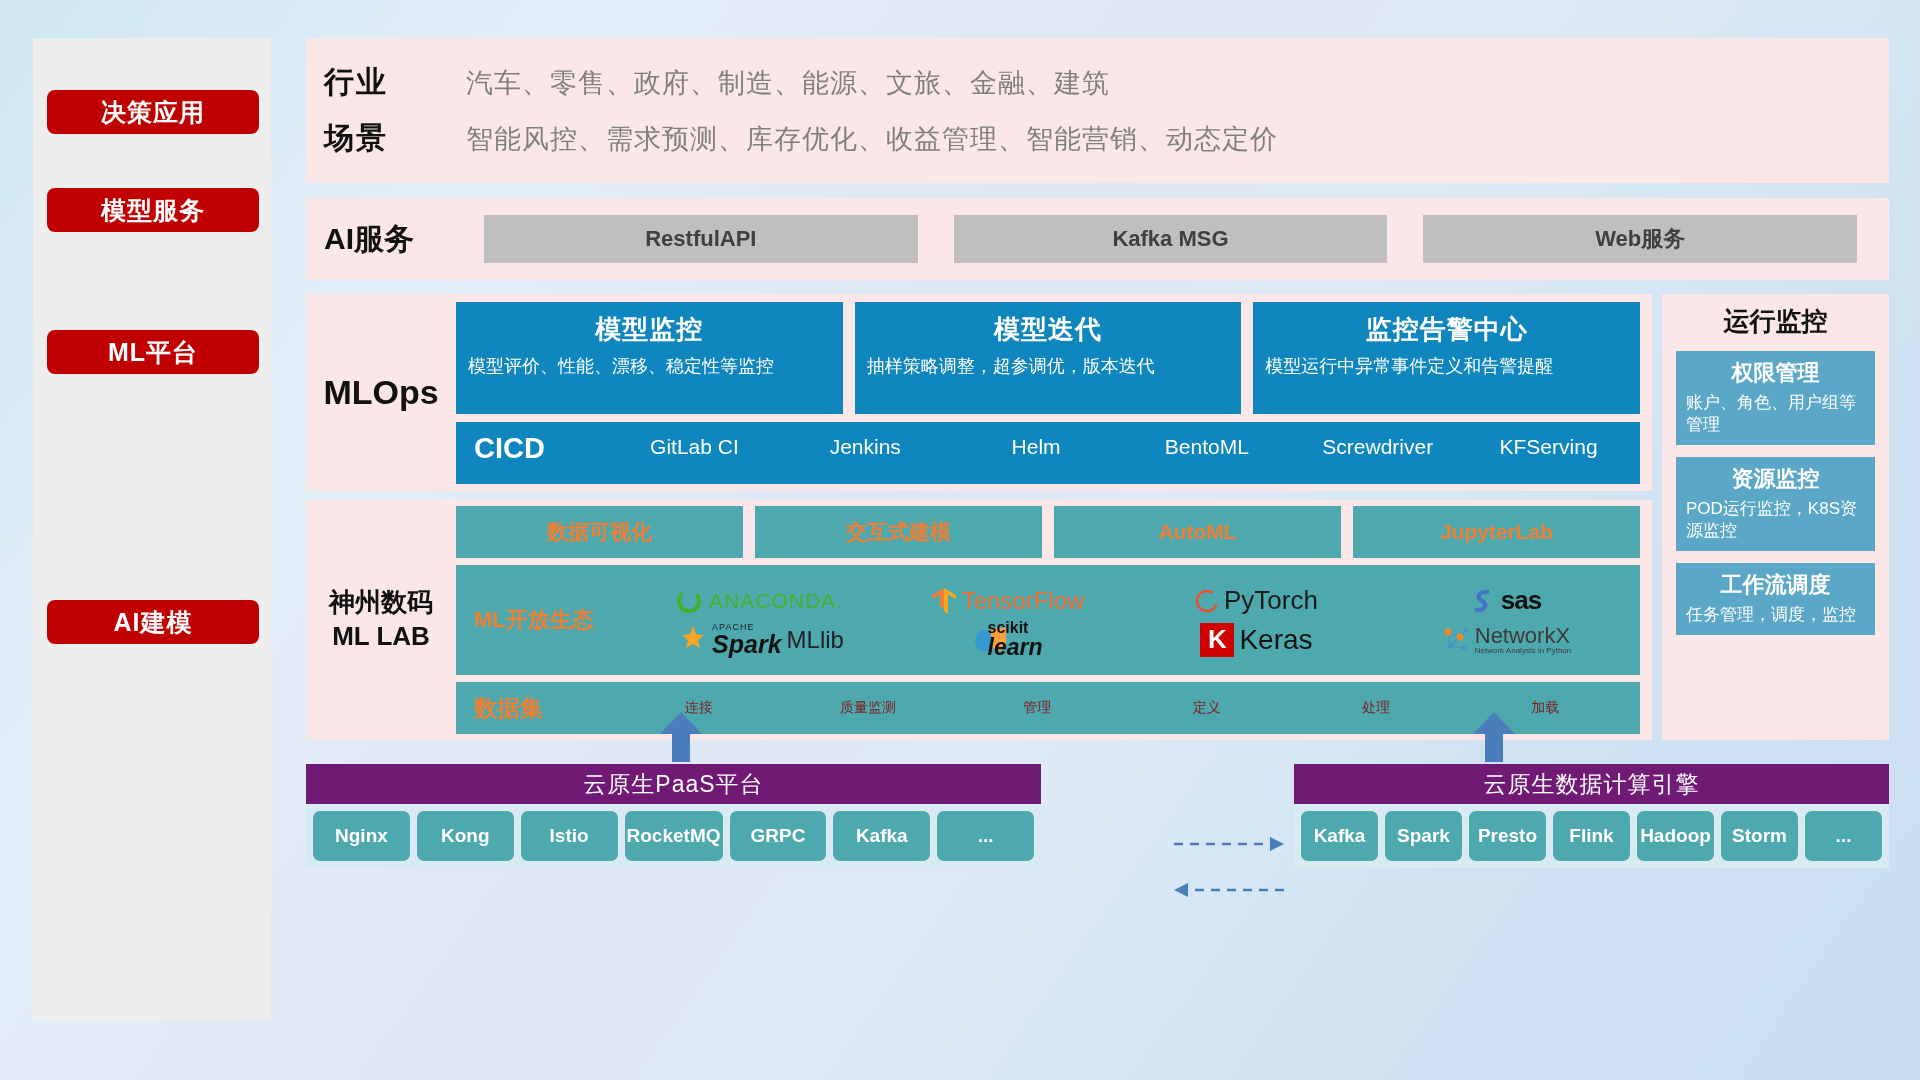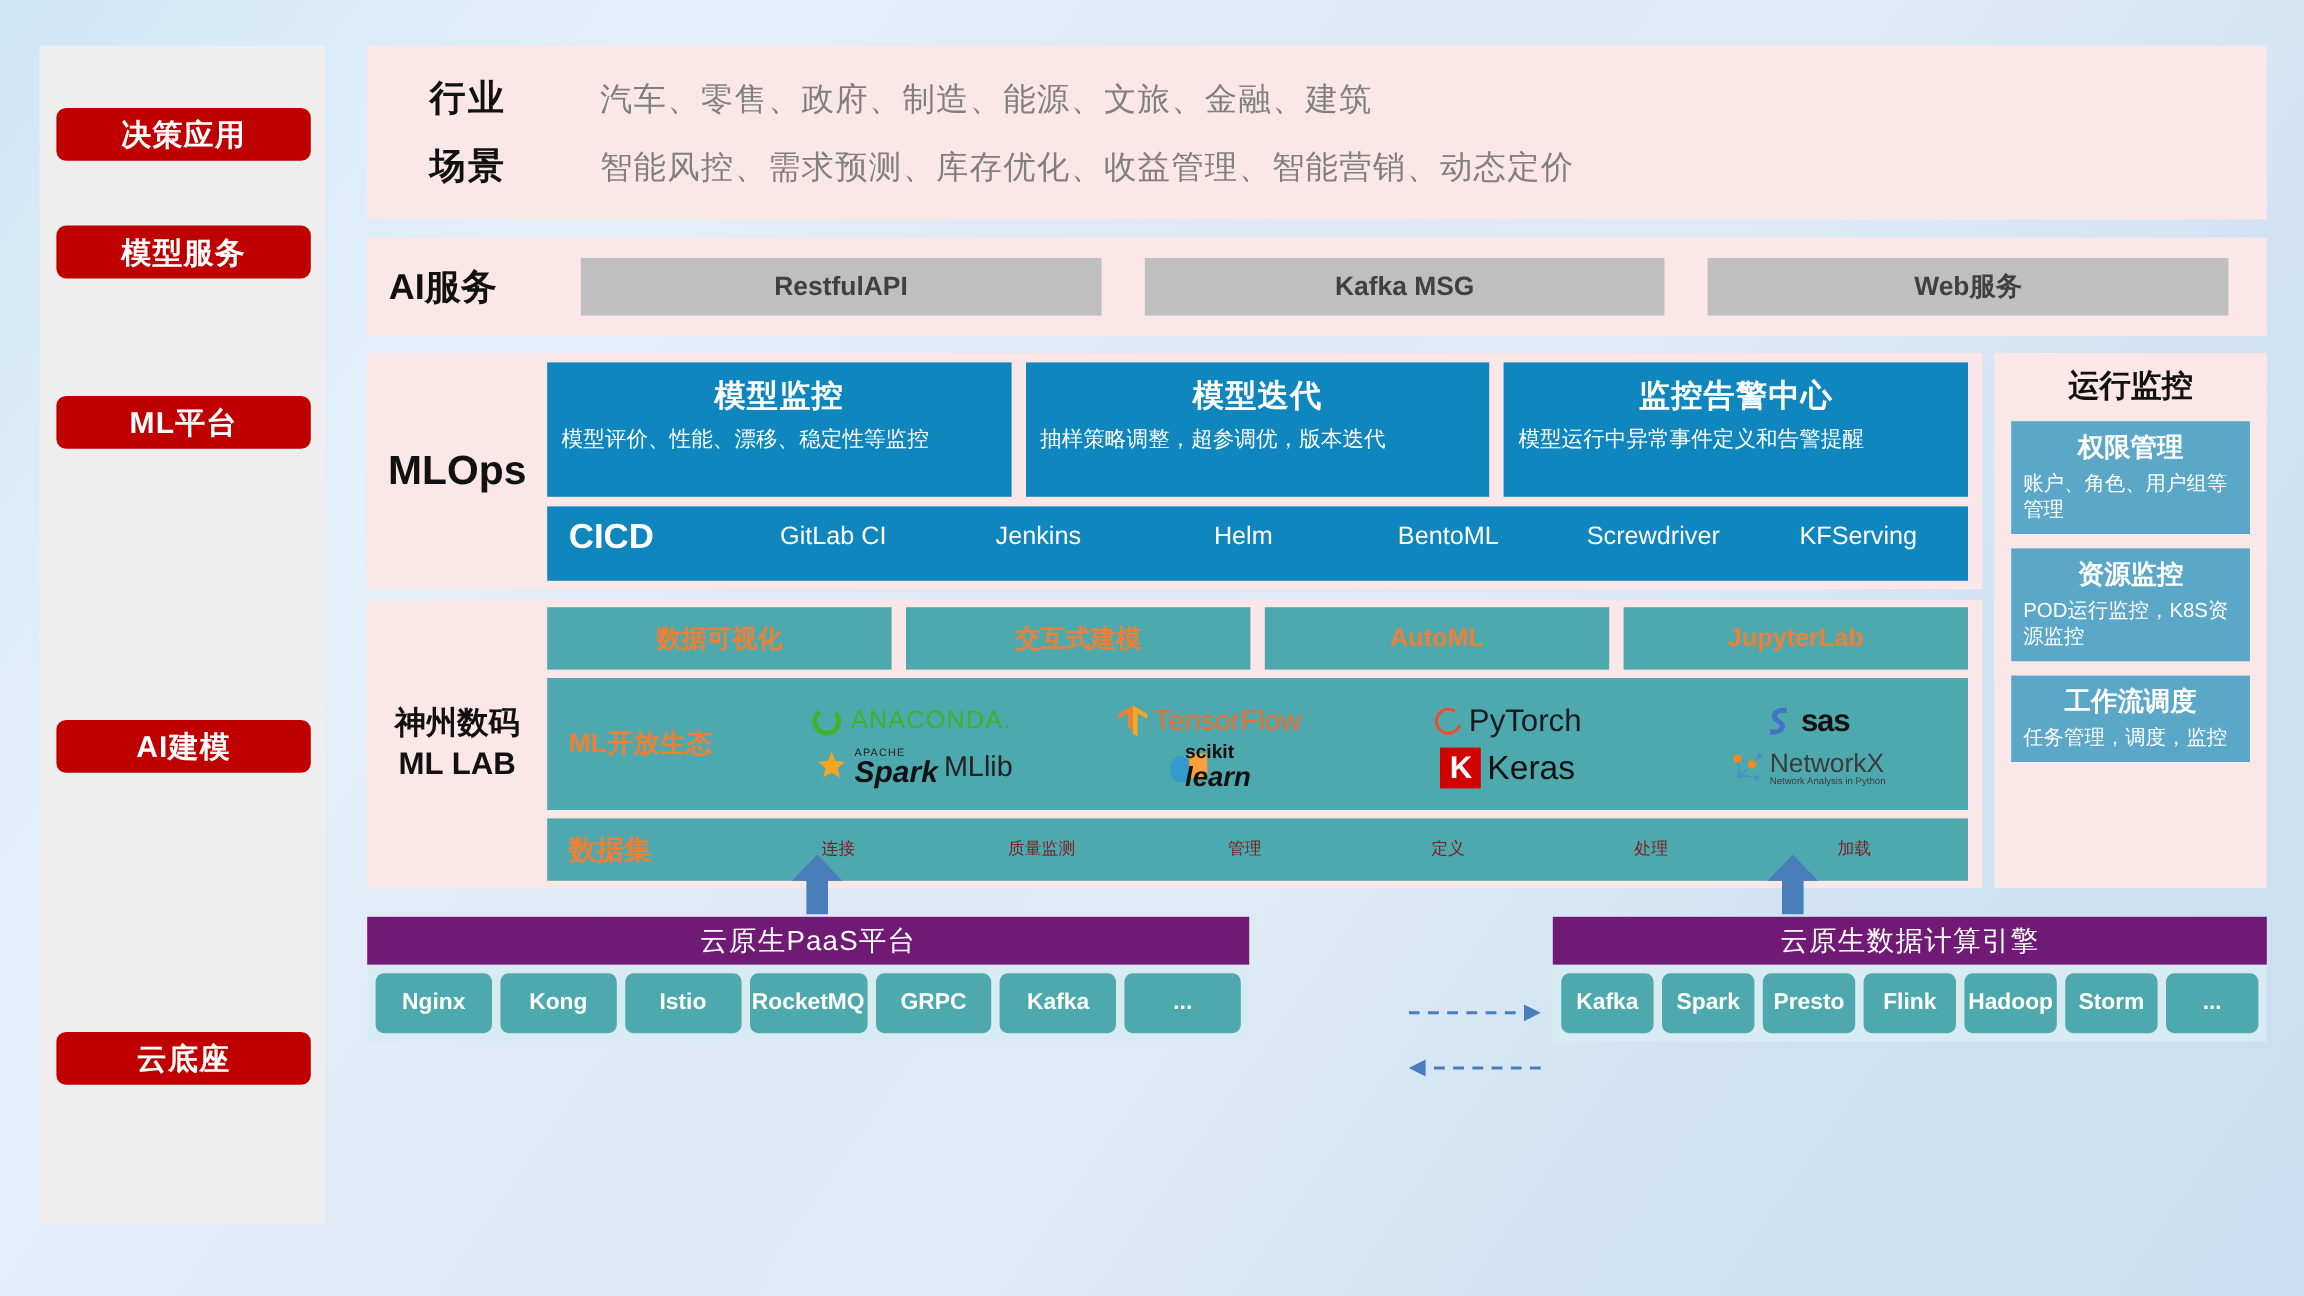--- a/index.html
+++ b/index.html
@@ -28,21 +28,21 @@
   #main { position: absolute; left: 306px; top: 38px; width: 1583px; }
 
   .band { background: #fbe7e7; position: relative; }
 
   
   #band-app {
     position: absolute; left: 0; top: 0; width: 1583px; height: 145px;
     display: flex; flex-direction: column; justify-content: center;
     padding: 8px 0 8px 18px;
   }
-  .kvrow { display: flex; align-items: center; height: 56px; margin-left: 34px; }
+  .kvrow { display: flex; align-items: center; height: 56px; }
   .kvkey {
     width: 142px; flex: 0 0 142px; font-size: 30px; font-weight: bold; color: #111;
     letter-spacing: 2px;
   }
   .kvval { font-size: 27px; color: #808080; letter-spacing: 1px; }
 
   
   #band-svc {
     position: absolute; left: 0; top: 160px; width: 1583px; height: 82px;
     display: flex; align-items: center; padding-left: 18px;
@@ -158,23 +158,20 @@
       <span>决策应用</span>
     </div>
     <div class="pill" style="top:150px">
       <span>模型服务</span>
     </div>
     <div class="pill" style="top:292px">
       <span>ML平台</span>
     </div>
     <div class="pill" style="top:562px">
       <span>AI建模</span>
-    </div>
-    <div class="pill" style="top:822px">
-      <span>云底座</span>
     </div>
   </div>
 
   <div id="main">
 
     <div id="band-app" class="band">
       <div class="kvrow">
         <div class="kvkey">行业</div>
         <div class="kvval">汽车、零售、政府、制造、能源、文旅、金融、建筑</div>
       </div>

